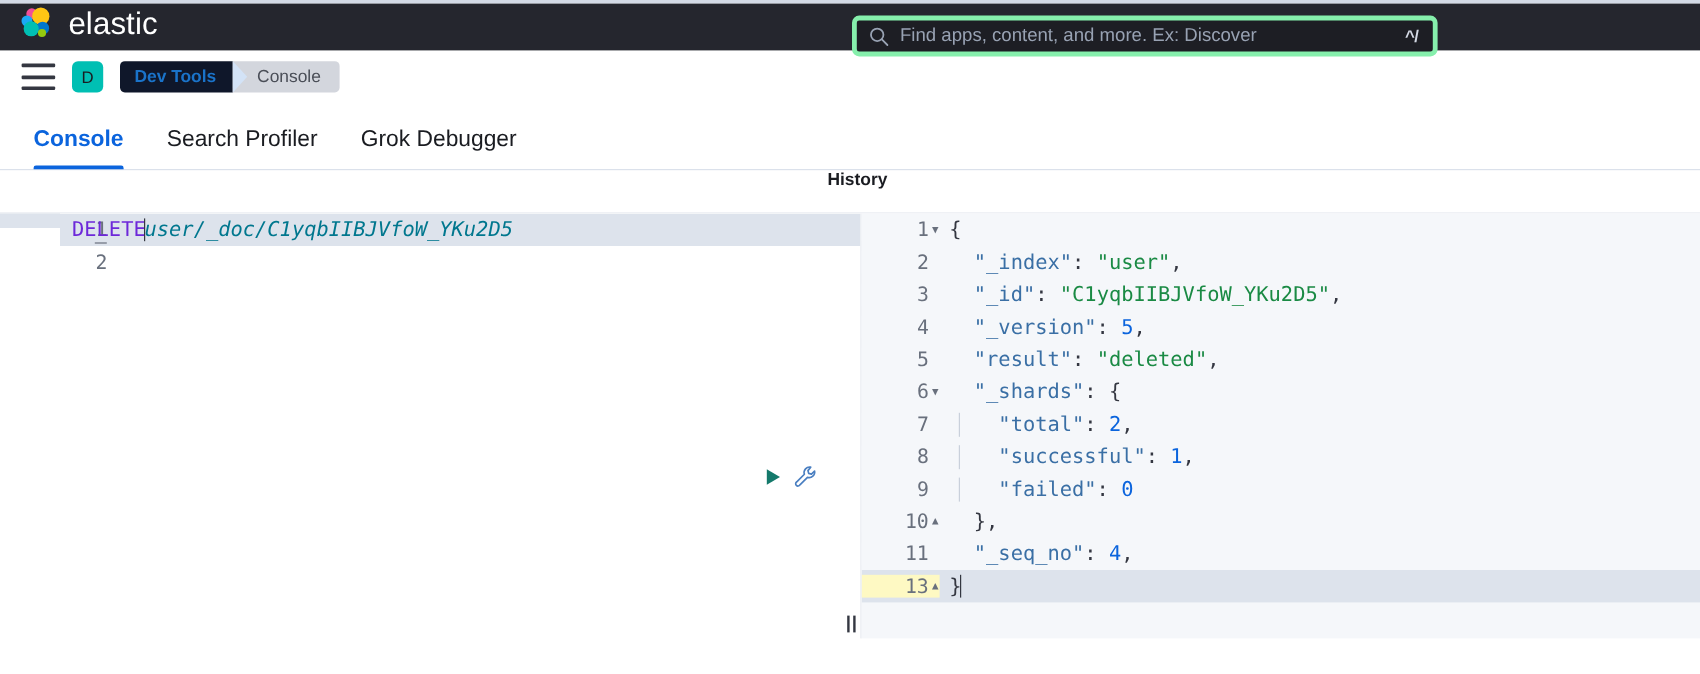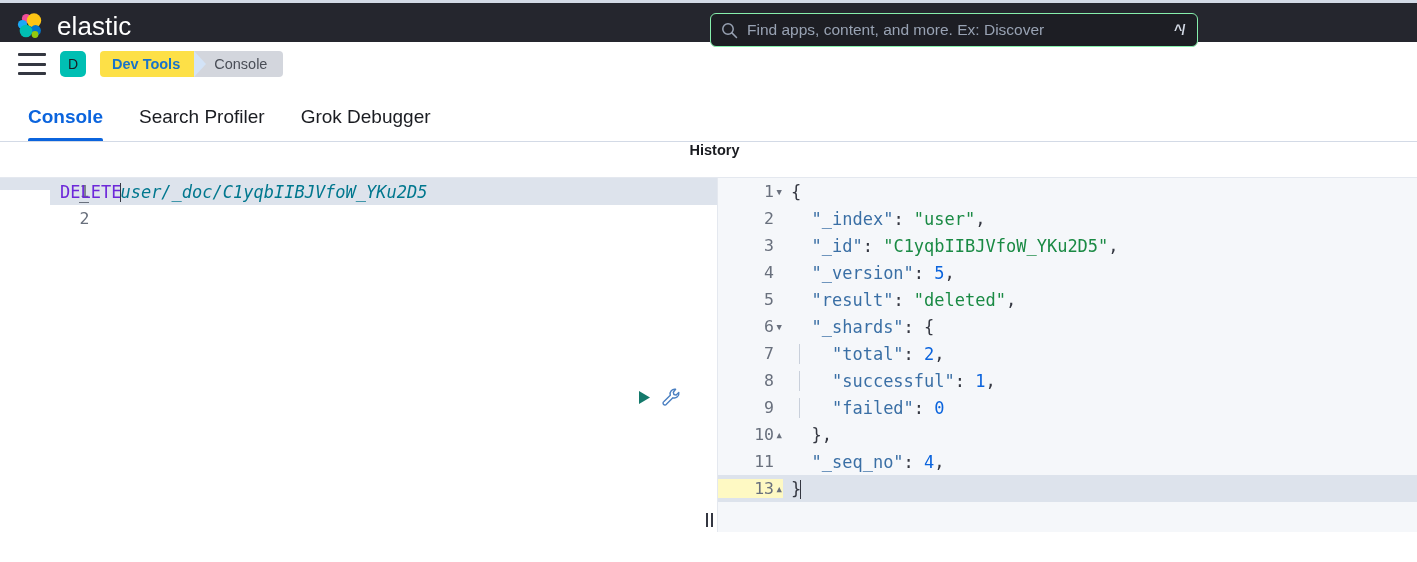--- a/index.html
+++ b/index.html
@@ -16,21 +16,21 @@
   
   #top-strip {
     height: 3px;
     background: #d3dae6;
     width: 100%;
   }
   #header {
     height: 39px;
     background: #25262e;
     display: flex;
-    align-items: flex-end;
+    align-items: flex-start;
     position: relative;
   }
   #brand {
     display: flex;
     align-items: center;
     gap: 11px;
     padding-left: 14px;
   }
   #elastic-logo { width: 32px; height: 32px; display: block; }
   #brand-name {
@@ -43,21 +43,21 @@
     position: absolute;
     left: 710px;
     top: 10px;
     width: 488px;
     height: 34px;
   }
   #search-box {
     width: 100%;
     height: 100%;
     background: #1d1e24;
-    border: 1px solid #86efac;
+    border: 4px solid #86efac;
     border-radius: 6px;
     display: flex;
     align-items: center;
     padding: 0 12px 0 10px;
     gap: 9px;
   }
   #search-box .mag { flex: 0 0 auto; display: block; }
   #search-text {
     flex: 1 1 auto;
     color: #98a2b3;
@@ -108,21 +108,21 @@
   }
   #crumbs { display: flex; align-items: stretch; height: 26px; font-size: 14.5px; }
   .crumb {
     display: flex;
     align-items: center;
     position: relative;
     font-weight: 700;
     padding: 0 10px 0 14px;
   }
   .crumb.first {
-    background: #fde047;
+    background: #0f172a;
     color: #1a73c9;
     border-radius: 4px 0 0 4px;
     padding-left: 12px;
     padding-right: 14px;
   }
   .crumb.first:after {
     content: "";
     position: absolute;
     right: -12px; top: 0;
     width: 0; height: 0;

